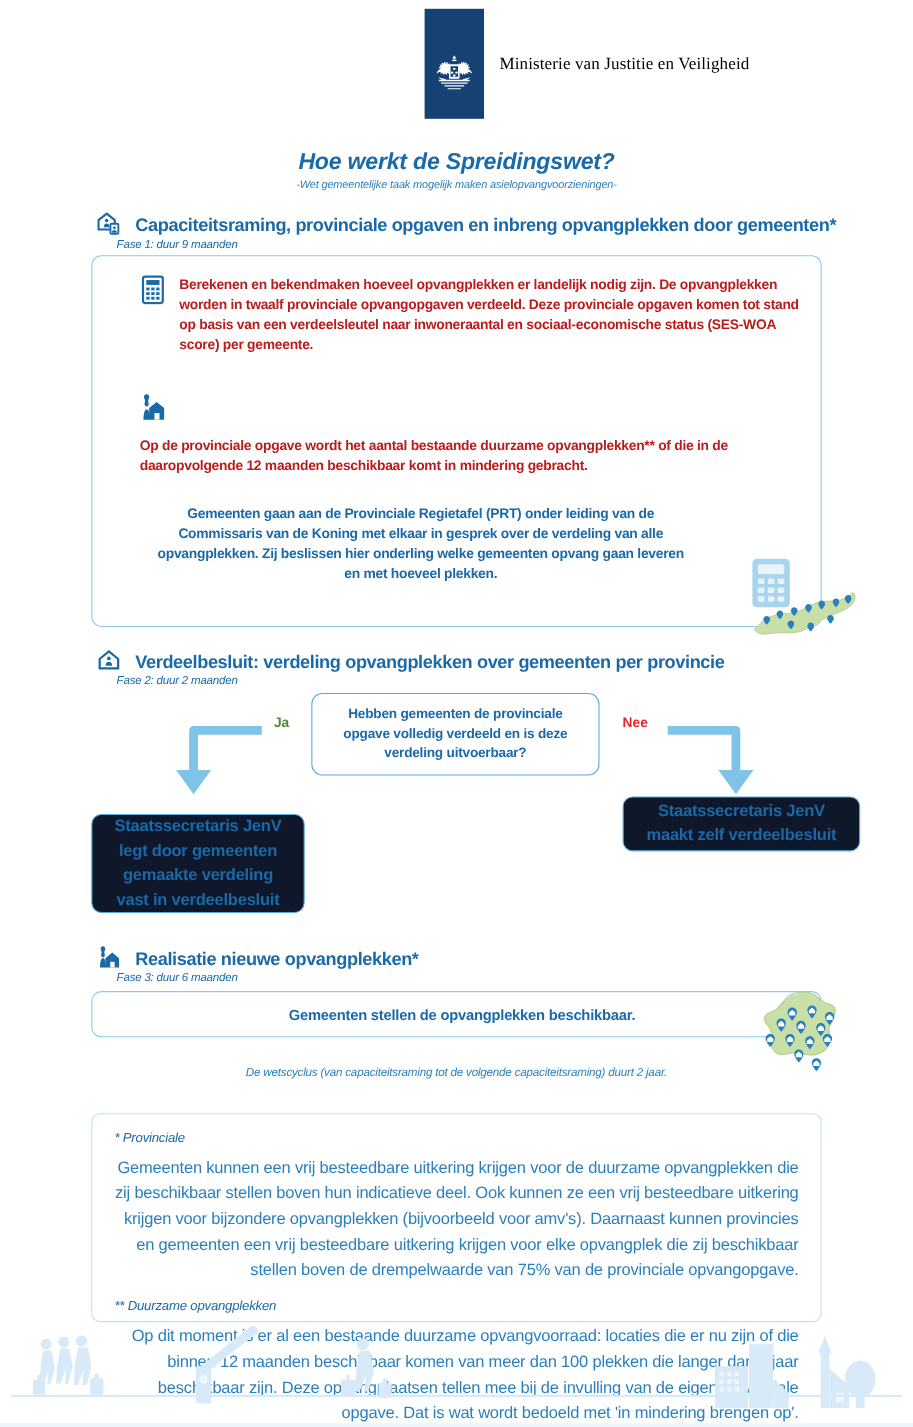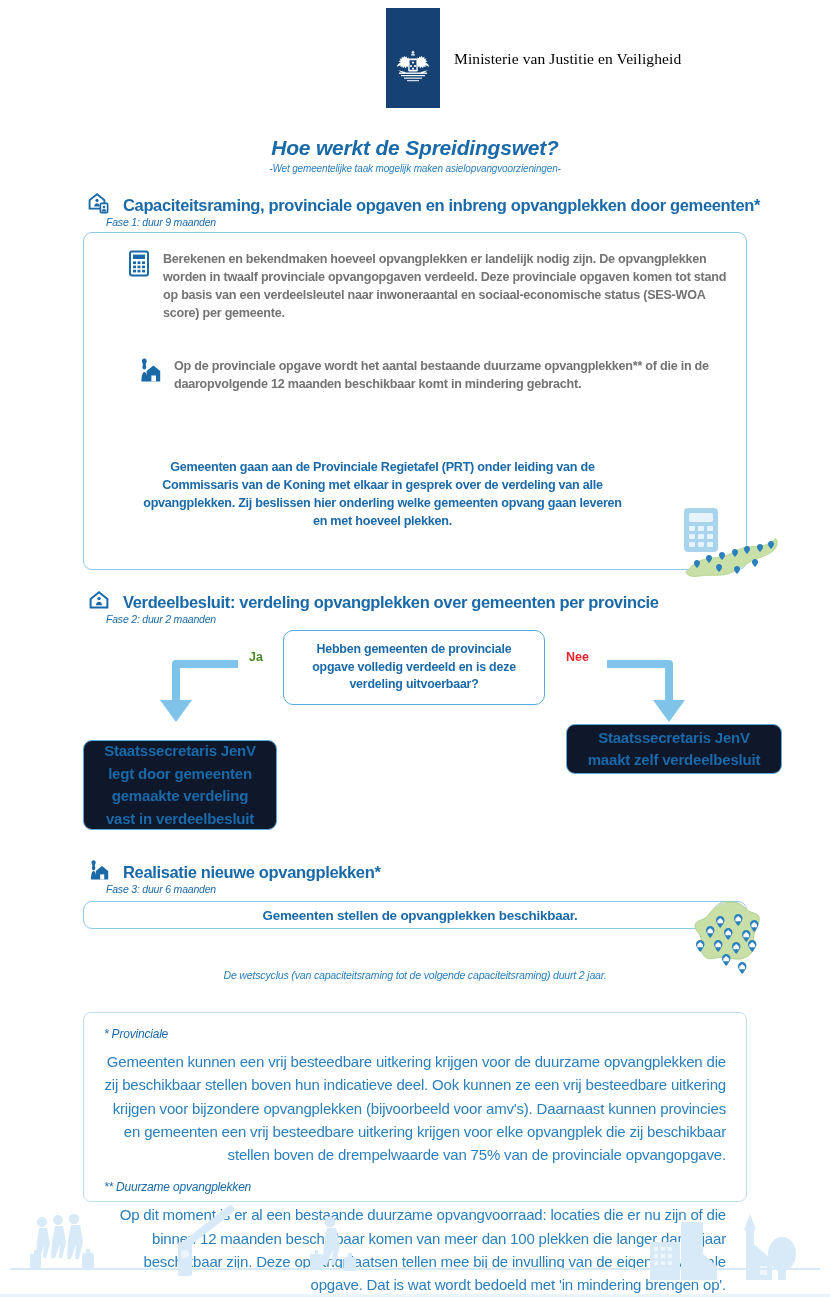--- a/index.html
+++ b/index.html
@@ -56,21 +56,21 @@
 
   
   .rbox{
     position:absolute;box-sizing:border-box;
     border:1.6px solid #8ec9e8;border-radius:9px;background:#ffffff;
   }
 
   .item{position:absolute;display:flex;gap:12px;}
   .item-icon{width:24px;height:27px;flex:none;}
   .item-text{
-    font-size:12.6px;font-weight:bold;line-height:1.44;color:#737373;
+    font-size:12.6px;font-weight:bold;line-height:1.44;color:#b91c1c;
     letter-spacing:-.25px;
   }
   .center-text{
     position:absolute;text-align:center;
     font-size:12.6px;font-weight:bold;line-height:1.44;color:#1a69a8;
     letter-spacing:-.25px;
   }
 
   
   .decision{
@@ -199,21 +199,21 @@
           <rect x="15" y="15.6" width="3" height="2.6"></rect>
           <rect x="6" y="19.8" width="3" height="2.6"></rect>
           <rect x="10.5" y="19.8" width="3" height="2.6"></rect>
           <rect x="15" y="19.8" width="3" height="2.6"></rect>
         </g>
       </svg>
     </span>
     <span class="item-text">Berekenen en bekendmaken hoeveel opvangplekken er landelijk nodig zijn. De opvangplekken worden in twaalf provinciale opvangopgaven verdeeld. Deze provinciale opgaven komen tot stand op basis van een verdeelsleutel naar inwoneraantal en sociaal-economische status (SES-WOA score) per gemeente.</span>
   </div>
 
-  <div class="item" style="left:138px;top:357px;width:600px;">
+  <div class="item" style="left:127px;top:357px;width:600px;flex-direction:column;">
     <span class="item-icon">
       <svg width="24" height="27" viewBox="0 0 24 27">
         <path d="M6.4 1.5c1.4 0 2.3 1.1 2.3 2.4 0 1.5-1 2.3-1 3.6 0 .9.5 1.5.5 2.6 0 1.6-.9 2.5-1.9 2.5s-1.9-.9-1.9-2.5c0-1.1.5-1.7.5-2.6 0-1.3-1-2.1-1-3.6 0-1.3.9-2.4 2.5-2.4z" fill="#1a69a8"></path>
         <path d="M3.4 24.5c0-5.3 1.1-9.4 3-9.4s3 4.1 3 9.4z" fill="#1a69a8"></path>
         <path d="M15.4 8.4 L22.2 14 L22.2 24.5 L8.6 24.5 L8.6 14 Z" fill="#1a69a8"></path>
         <rect x="13.4" y="18.5" width="4.6" height="6" fill="#ffffff"></rect>
       </svg>
     </span>
     <span class="item-text">Op de provinciale opgave wordt het aantal bestaande duurzame opvangplekken** of die in de daaropvolgende 12 maanden beschikbaar komt in mindering gebracht.</span>
   </div>
@@ -296,21 +296,21 @@
           <path d="M2.9 20.5c0-4.8 1-8.5 2.7-8.5s2.7 3.7 2.7 8.5z" fill="#1a69a8"></path>
           <path d="M14 7 L20.2 12.1 L20.2 20.5 L7.8 20.5 L7.8 12.1 Z" fill="#1a69a8"></path>
           <rect x="12.2" y="15.4" width="4" height="5.1" fill="#ffffff"></rect>
         </svg>
       </span>
       <span class="phase-title">Realisatie nieuwe opvangplekken*</span>
     </div>
     <div class="phase-sub">Fase 3: duur 6 maanden</div>
   </div>
 
-  <div class="wide-bar" style="left:83px;top:901px;width:664px;height:28px;padding-left:10px;">Gemeenten stellen de opvangplekken beschikbaar.</div>
+  <div class="wide-bar" style="left:83px;top:901px;width:664px;height:42px;padding-left:10px;">Gemeenten stellen de opvangplekken beschikbaar.</div>
 
   <div style="position:absolute;left:688px;top:898px;width:92px;height:80px;">
     <svg width="92" height="80" viewBox="0 0 92 80">
       <path d="M44 4c5 0 9 2 12 5 4 4 6 5 10 6 4 1 6 4 5 8-1 5-4 8-5 13-1 6 1 11-1 16-2 5-7 8-13 9-6 1-11-2-17-2-6 0-11 3-16 1-4-2-6-6-6-11 0-4 1-8-1-12-2-3-5-5-5-9 0-3 3-5 6-6 4-1 6-3 9-7 4-5 9-11 15-11h7z" fill="#c8dfa8" stroke="#b0cf8c" stroke-width="1"></path>
       <path d="M28 8c3-2 7-3 11-3" fill="none" stroke="#cfe2f4" stroke-width="2" stroke-dasharray="3 3"></path>
       <g fill="#2a7fbd">
         <g transform="translate(28,18)">
             <path d="M0 4.2C0 1.9 1.9 0 4.2 0S8.4 1.9 8.4 4.2C8.4 7.4 4.2 12 4.2 12S0 7.4 0 4.2z"></path>
             <path d="M4.2 2 L7 4.4 L7 7.2 L1.4 7.2 L1.4 4.4 Z" fill="#fff"></path>
           </g>

